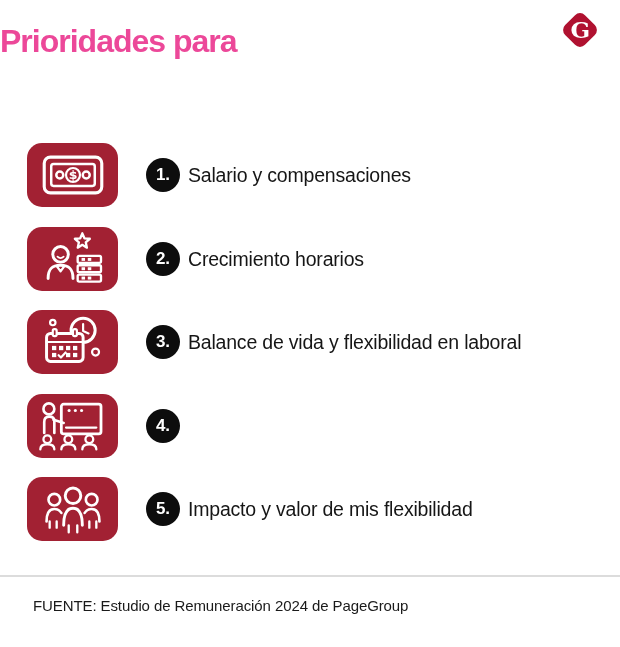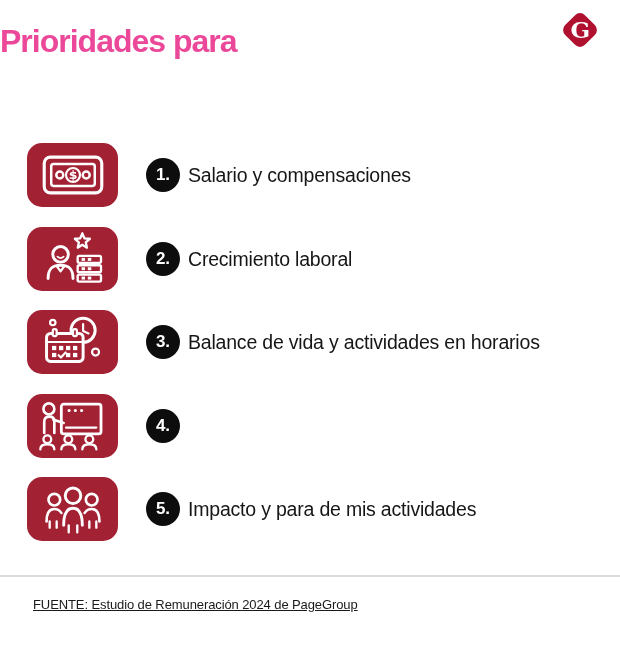--- a/index.html
+++ b/index.html
@@ -52,21 +52,21 @@
   }
   .label{
     margin-left:8px;color:var(--text-dark);
     font-size:19.5px;letter-spacing:-0.2px;
   }
   .divider{
     position:absolute;left:0;right:0;top:575px;height:2px;
     background:var(--divider-gray);
   }
   .source{
-    position:absolute;left:33px;top:597px;color:#1a1a1a;font-size:13px;letter-spacing:-0.1px;text-decoration:underline;
+    position:absolute;left:33px;top:597px;color:#1a1a1a;font-size:15px;letter-spacing:-0.1px;
   }
   .ic{stroke:#fff;fill:none;stroke-linecap:round;stroke-linejoin:round;}
 </style>
 </head>
 <body>
 
 <div class="page">
 
   <h1 class="title">
     <span>Prioridades para</span><br>
@@ -110,21 +110,21 @@
         <rect x="61" y="46.6" width="4.5" height="3.8" fill="#fff"></rect>
         <rect x="69" y="46.6" width="4.5" height="3.8" fill="#fff"></rect>
         <rect class="ic" x="56" y="56" width="30" height="9" rx="2" stroke-width="3"></rect>
         <rect x="61" y="58.6" width="4.5" height="3.8" fill="#fff"></rect>
         <rect x="69" y="58.6" width="4.5" height="3.8" fill="#fff"></rect>
       </svg>
     </div>
     <div class="badge">
       <span>2.</span>
     </div>
-    <div class="label">Crecimiento laboral</div>
+    <div class="label">Crecimiento horarios</div>
   </div>
 
   <div class="row row3">
     <div class="tile">
       <svg width="78" height="56" viewBox="0 0 100 72">
         <circle class="ic" cx="63" cy="21" r="15.5" stroke-width="3.8"></circle>
         <path class="ic" stroke-width="2.8" d="M63 13 L63 22 L70 25"></path>
         <circle class="ic" cx="24" cy="11" r="3.5" stroke-width="2.8"></circle>
         <circle class="ic" cx="79" cy="49" r="4.5" stroke-width="2.8"></circle>
         <rect class="ic" x="16" y="25" width="47" height="36" rx="5" stroke-width="3.8" style="fill:var(--brand-red)"></rect>
@@ -137,21 +137,21 @@
         <rect x="50" y="41" width="5.5" height="5.5" fill="#fff"></rect>
         <rect x="23" y="50" width="5.5" height="5.5" fill="#fff"></rect>
         <path class="ic" stroke-width="2.8" d="M31.5 53 l3 3 l6 -6.5"></path>
         <rect x="41" y="50" width="5.5" height="5.5" fill="#fff"></rect>
         <rect x="50" y="50" width="5.5" height="5.5" fill="#fff"></rect>
       </svg>
     </div>
     <div class="badge">
       <span>3.</span>
     </div>
-    <div class="label">Balance de vida y actividades en horarios</div>
+    <div class="label">Balance de vida y flexibilidad en laboral</div>
   </div>
 
   <div class="row row4">
     <div class="tile">
       <svg width="78" height="56" viewBox="0 0 100 72">
         <rect class="ic" x="35" y="8" width="51" height="38" rx="3" stroke-width="3.6"></rect>
         <circle cx="45" cy="16" r="2" fill="#fff"></circle>
         <circle cx="53" cy="16" r="2" fill="#fff"></circle>
         <circle cx="61" cy="16" r="2" fill="#fff"></circle>
         <path class="ic" stroke-width="2.8" d="M41 38 H80"></path>
@@ -181,19 +181,19 @@
         <path class="ic" stroke-width="3.4" d="M84 52 C84 41 80 36 74 36 C70 36 67 38 65 41"></path>
         <path class="ic" stroke-width="3" d="M80 52 v8 M71 52 v8"></path>
         <circle class="ic" cx="50" cy="19" r="10" stroke-width="3.8"></circle>
         <path class="ic" stroke-width="3.8" d="M38 57 C38 41 43 35 50 35 C57 35 62 41 62 57"></path>
         <path class="ic" stroke-width="3" d="M44.5 57 v9 M55.5 57 v9"></path>
       </svg>
     </div>
     <div class="badge">
       <span>5.</span>
     </div>
-    <div class="label">Impacto y para de mis actividades</div>
+    <div class="label">Impacto y valor de mis flexibilidad</div>
   </div>
 
   <div class="divider"></div>
   <div class="source">FUENTE: Estudio de Remuneración 2024 de PageGroup</div>
 
 </div>
 
 </body></html>

